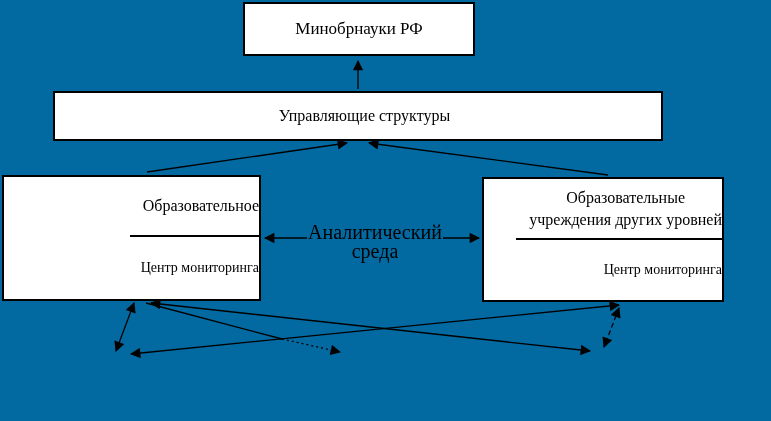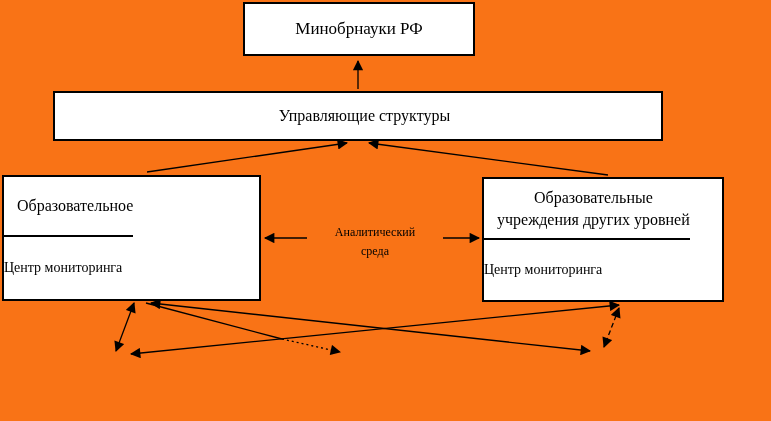--- a/index.html
+++ b/index.html
@@ -1,44 +1,44 @@
 <!DOCTYPE html>
 <html><head>
 <meta charset="utf-8">
 <style>
   html,body{margin:0;padding:0;background:#ffffff;}
   .canvas{
     position:relative;
     width:771px;height:421px;
-    background:#f97316;
+    background:#0369a1;
     font-family:"Liberation Serif","DejaVu Serif",serif;
     color:#000000;
     overflow:hidden;
   }
   .lines{position:absolute;left:0;top:0;width:771px;height:421px;}
   .box{
     position:absolute;
     background:#ffffff;
     border:2px solid #000000;
     box-sizing:border-box;
     display:flex;align-items:center;justify-content:center;
     text-align:center;
   }
   .stack{display:flex;flex-direction:column;align-items:center;justify-content:center;}
   .title-lg{font-size:17px;line-height:22px;}
   .title-md{font-size:16px;line-height:22px;padding-left:13px;}
   .title-sm{font-size:15px;line-height:22px;}
   .sub{font-size:14px;line-height:16px;}
-  .split{flex-direction:column;align-items:flex-start;justify-content:flex-start;padding:0;}
+  .split{flex-direction:column;align-items:flex-end;justify-content:flex-start;padding:0;}
   .sect{display:flex;flex-direction:column;align-items:center;justify-content:center;box-sizing:border-box;}
   .sect.top{border-bottom:2px solid #000000;}
   .freetext{
     position:absolute;
     text-align:center;
-    font-size:12px;line-height:19px;
+    font-size:20px;line-height:19px;
   }
   .ln{display:block;}
 </style>
 </head>
 <body>
 
 <div class="canvas">
 
   <svg class="lines" viewBox="0 0 771 421" xmlns="http://www.w3.org/2000/svg">
     <defs>

